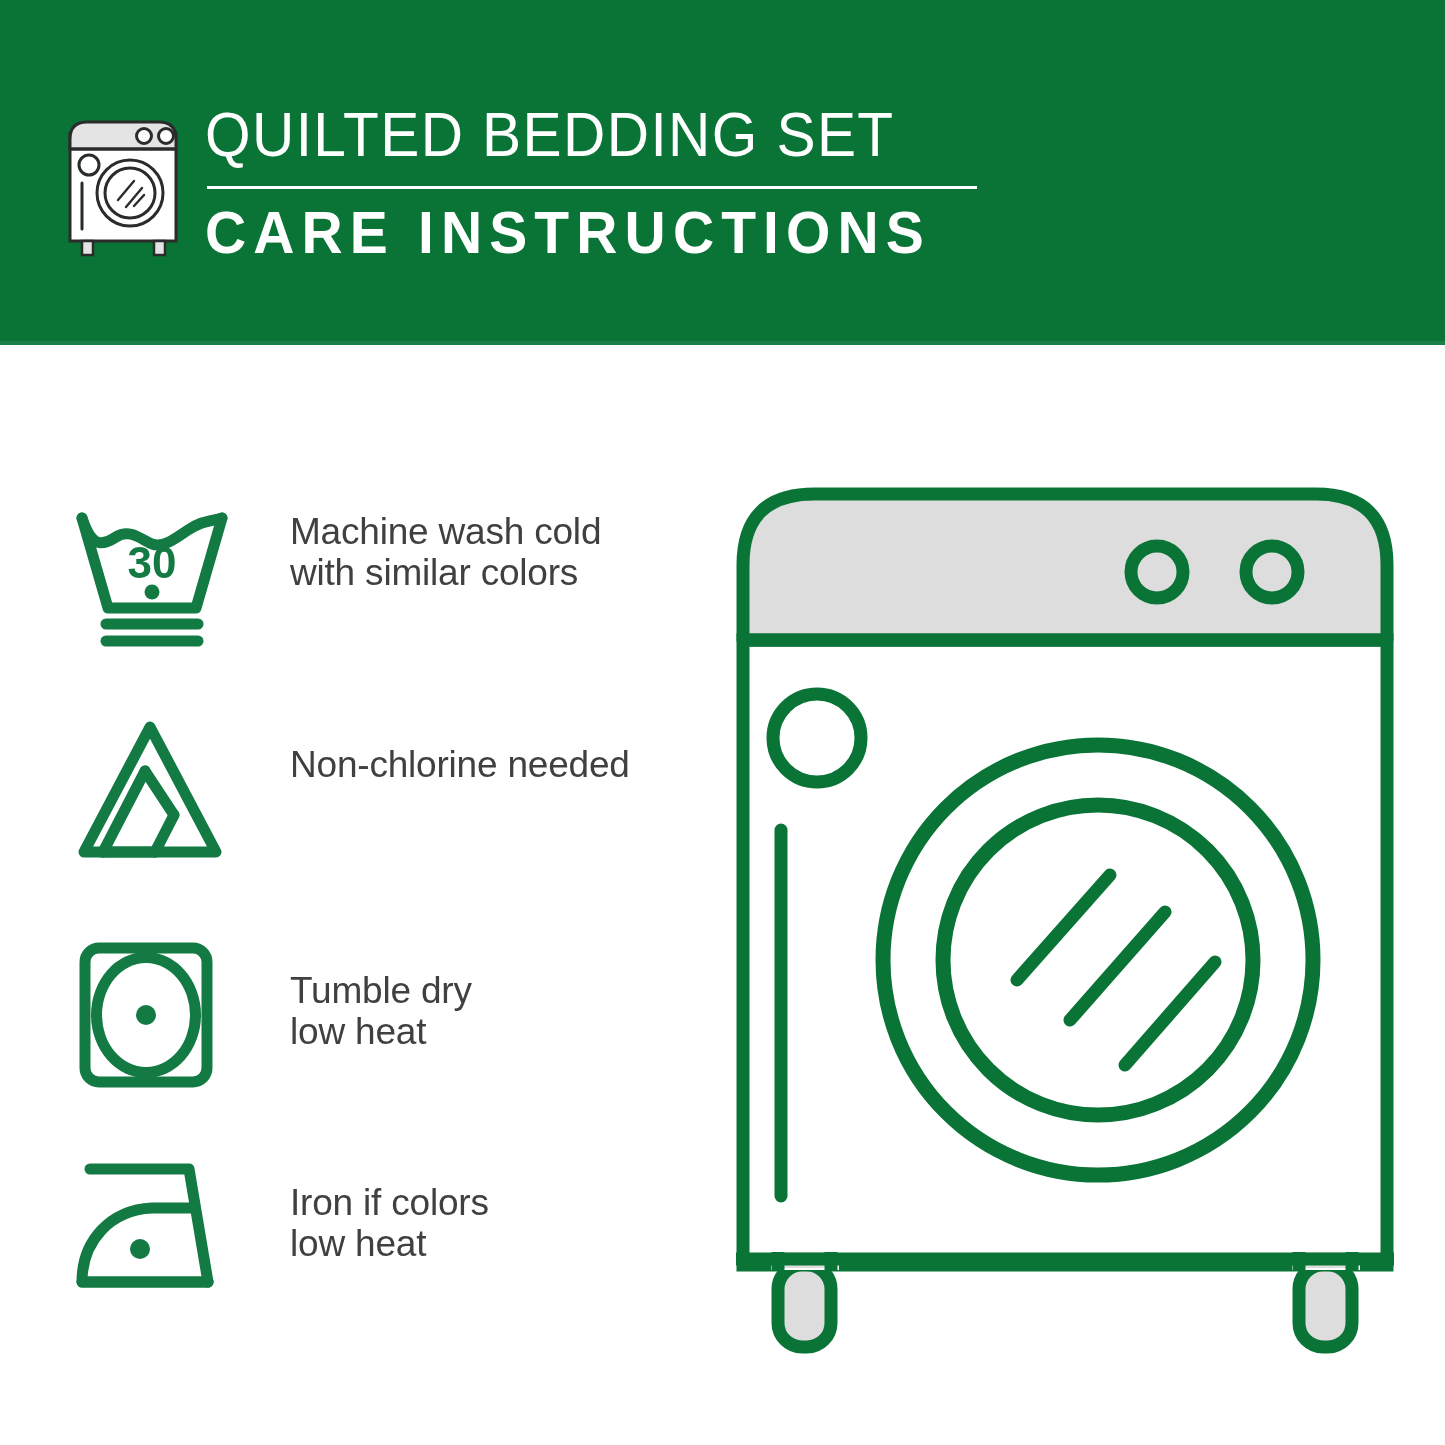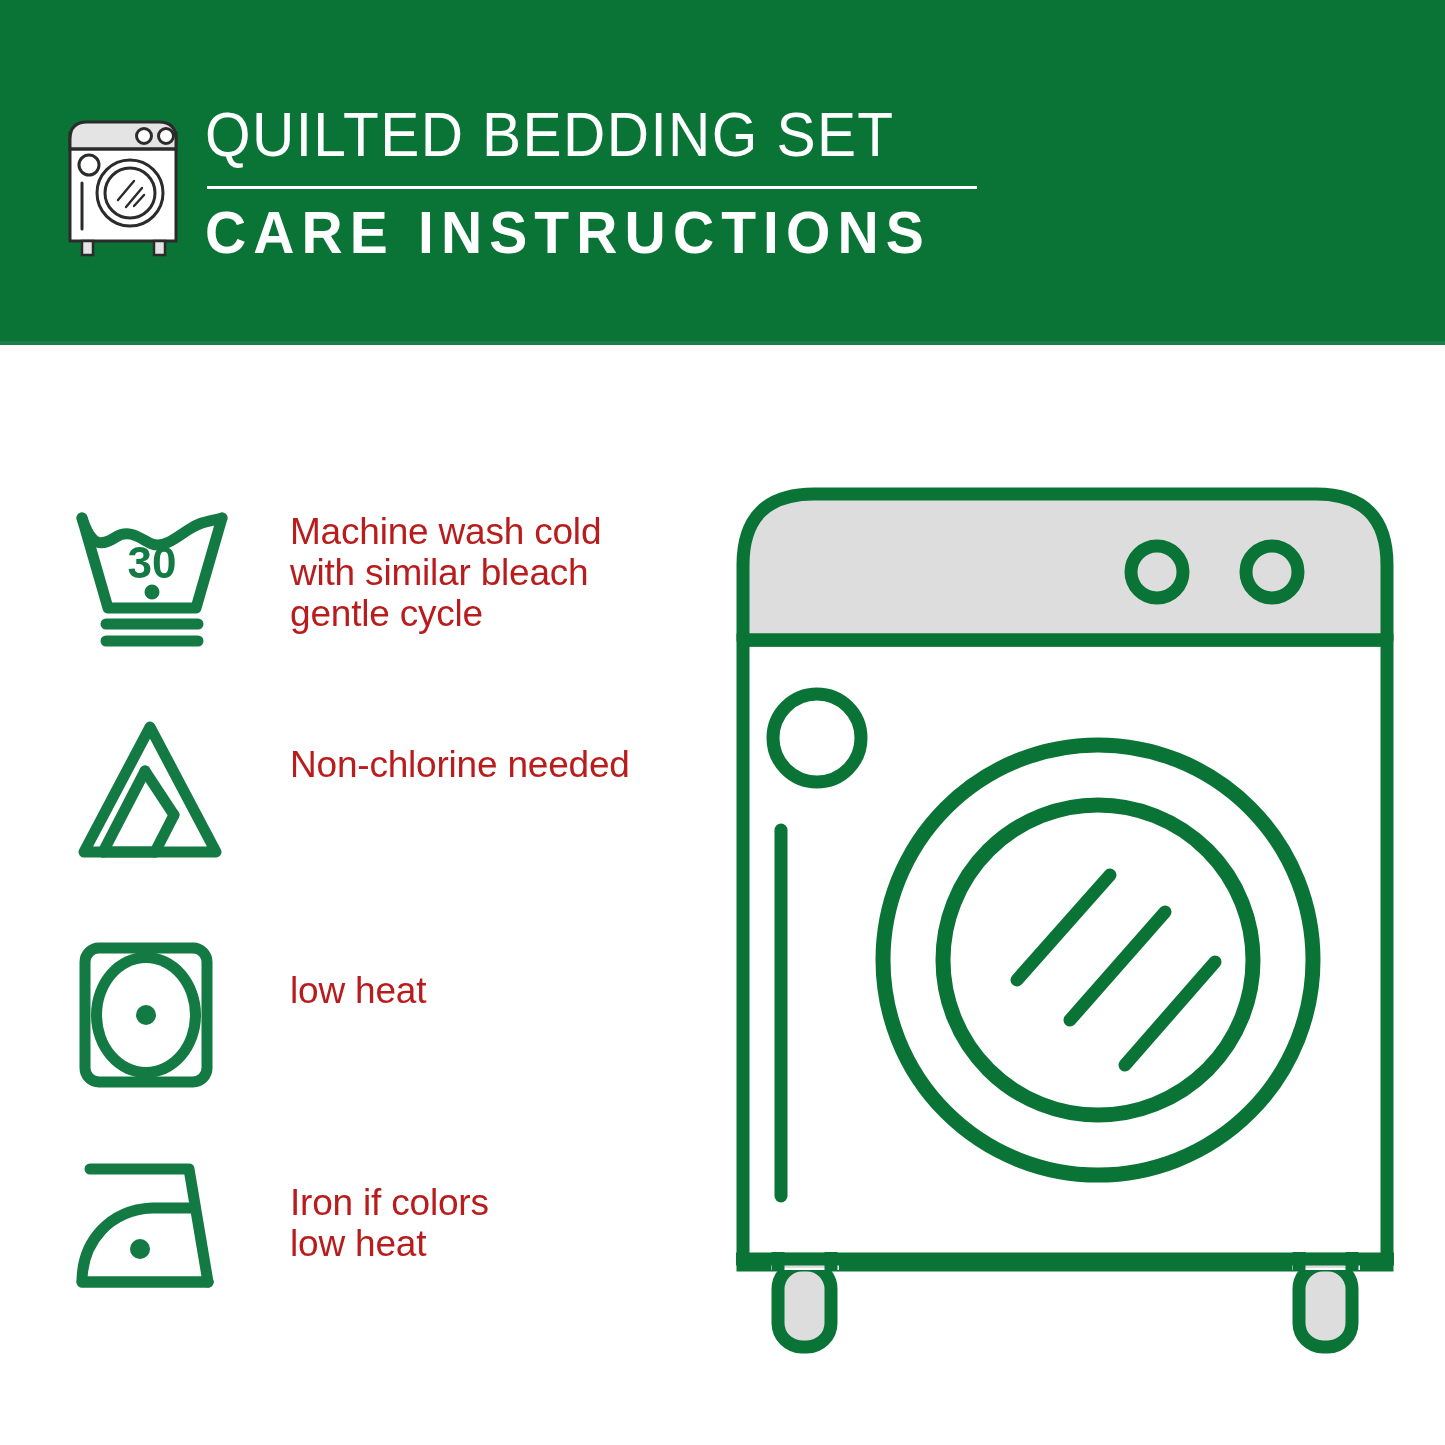--- a/index.html
+++ b/index.html
@@ -106,21 +106,21 @@
     left: 72px;
     top: 0;
     width: 160px;
     height: 155px;
   }
   .care-row .label-slot {
     position: absolute;
     left: 290px;
     top: 0;
     width: 400px;
-    color: #b91c1c;
+    color: #404040;
     font-size: 37px;
     line-height: 41px;
     font-weight: 400;
     letter-spacing: -0.2px;
     font-family: "Liberation Sans", "DejaVu Sans", sans-serif;
   }
   .care-row .label-slot div { white-space: nowrap; }
 
   #row-0 { top: 155px; }
   #row-0 .label-slot { top: 11px; }
@@ -200,22 +200,21 @@
             <line x1="34" y1="141" x2="126" y2="141"></line>
           </g>
 
           <text x="80" y="78" text-anchor="middle" font-family="Liberation Sans, DejaVu Sans, sans-serif" font-size="44" font-weight="700" fill="#137a43">30</text>
 
           <circle cx="80" cy="92" r="7.5" fill="#137a43"></circle>
         </svg>
       </div>
       <div class="label-slot">
         <div>Machine wash cold</div>
-        <div>with similar bleach</div>
-        <div>gentle cycle</div>
+        <div>with similar colors</div>
       </div>
     </div>
 
     <div class="care-row" id="row-1">
       <div class="icon-slot">
         <svg viewBox="0 0 160 150" width="160" height="150" aria-hidden="true">
           <g fill="none" stroke="#137a43" stroke-width="11" stroke-linejoin="round" stroke-linecap="round">
 
             <path d="M78 12 L144 137 L12 137 Z"></path>
 
@@ -234,20 +233,21 @@
     <div class="care-row" id="row-2">
       <div class="icon-slot">
         <svg viewBox="0 0 160 150" width="160" height="150" aria-hidden="true">
           <rect x="13" y="8" width="122" height="134" rx="14" ry="14" fill="none" stroke="#137a43" stroke-width="11"></rect>
           <ellipse cx="74" cy="75" rx="55" ry="63" fill="#137a43"></ellipse>
           <ellipse cx="74" cy="75" rx="44" ry="52" fill="#ffffff"></ellipse>
           <circle cx="74" cy="75" r="10" fill="#137a43"></circle>
         </svg>
       </div>
       <div class="label-slot">
+        <div>Tumble dry</div>
         <div>low heat</div>
       </div>
     </div>
 
     <div class="care-row" id="row-3">
       <div class="icon-slot">
         <svg viewBox="0 0 160 150" width="160" height="150" aria-hidden="true">
           <g fill="none" stroke="#137a43" stroke-width="11" stroke-linecap="round" stroke-linejoin="round">
 
             <path d="M18 14 L117 14 L136 127"></path>

